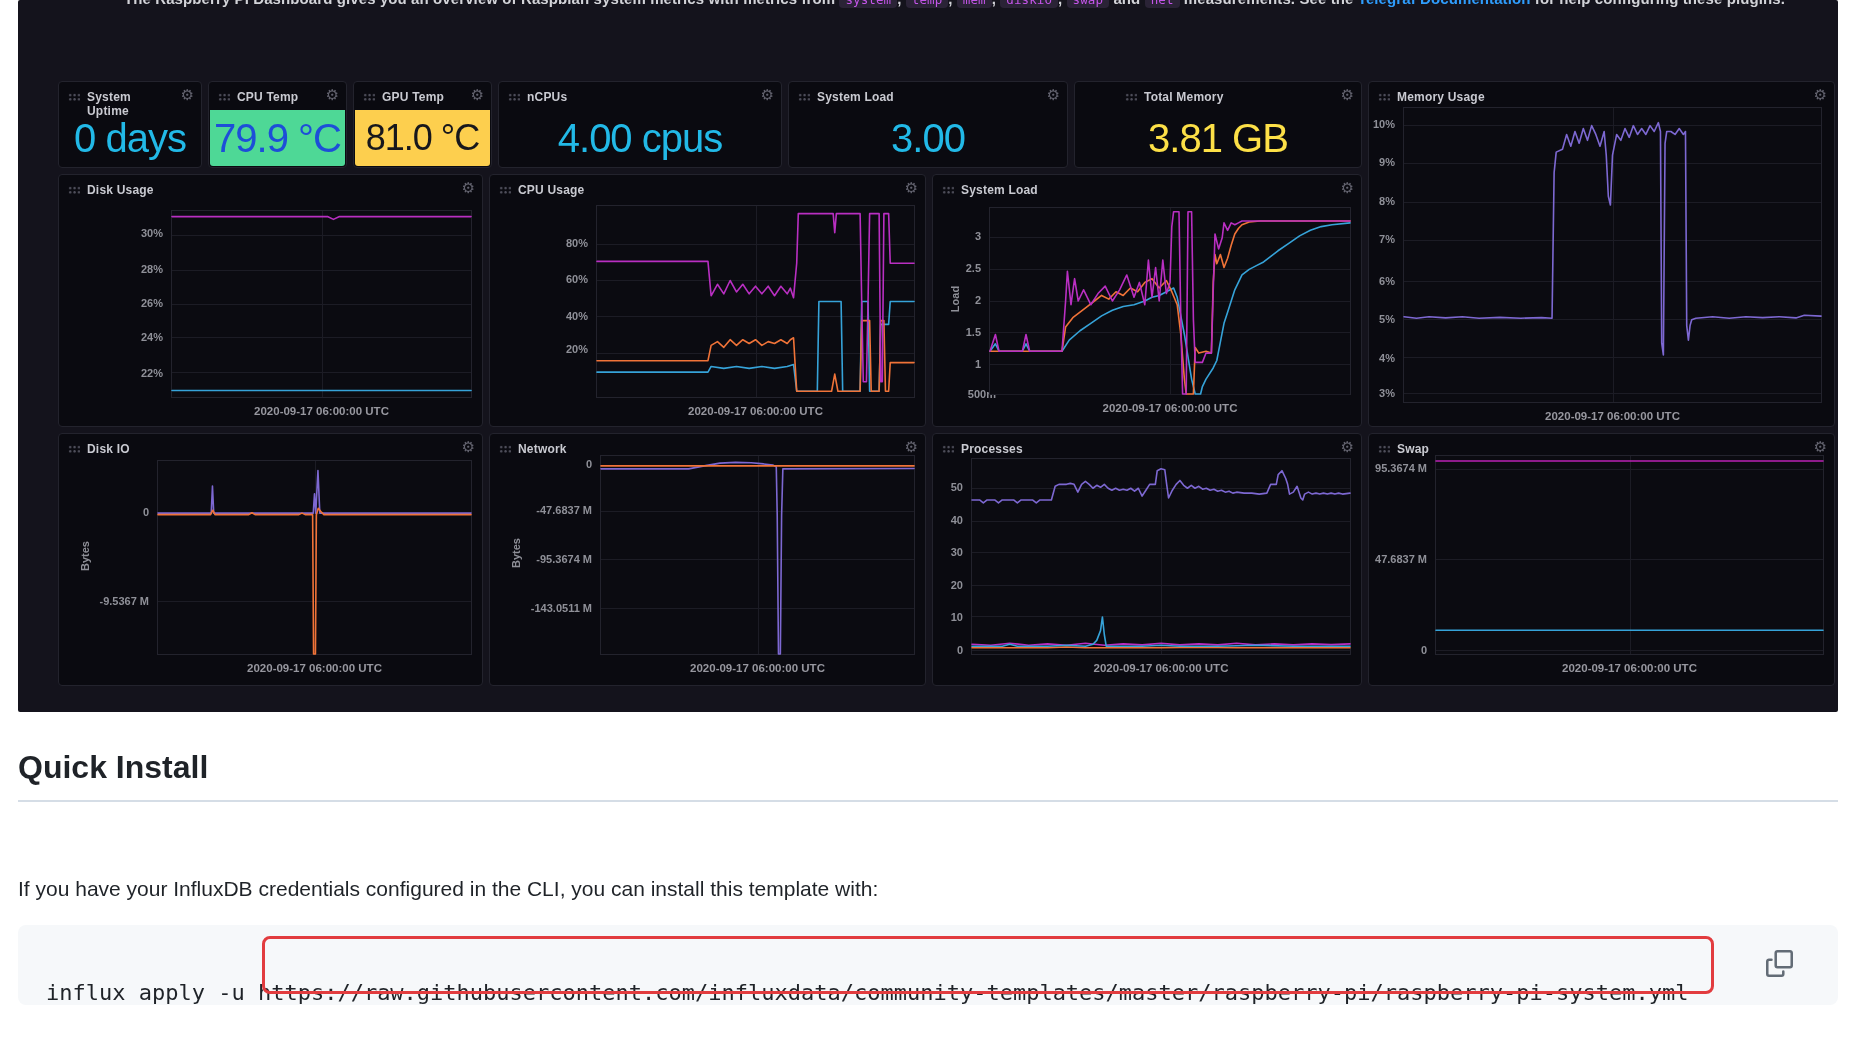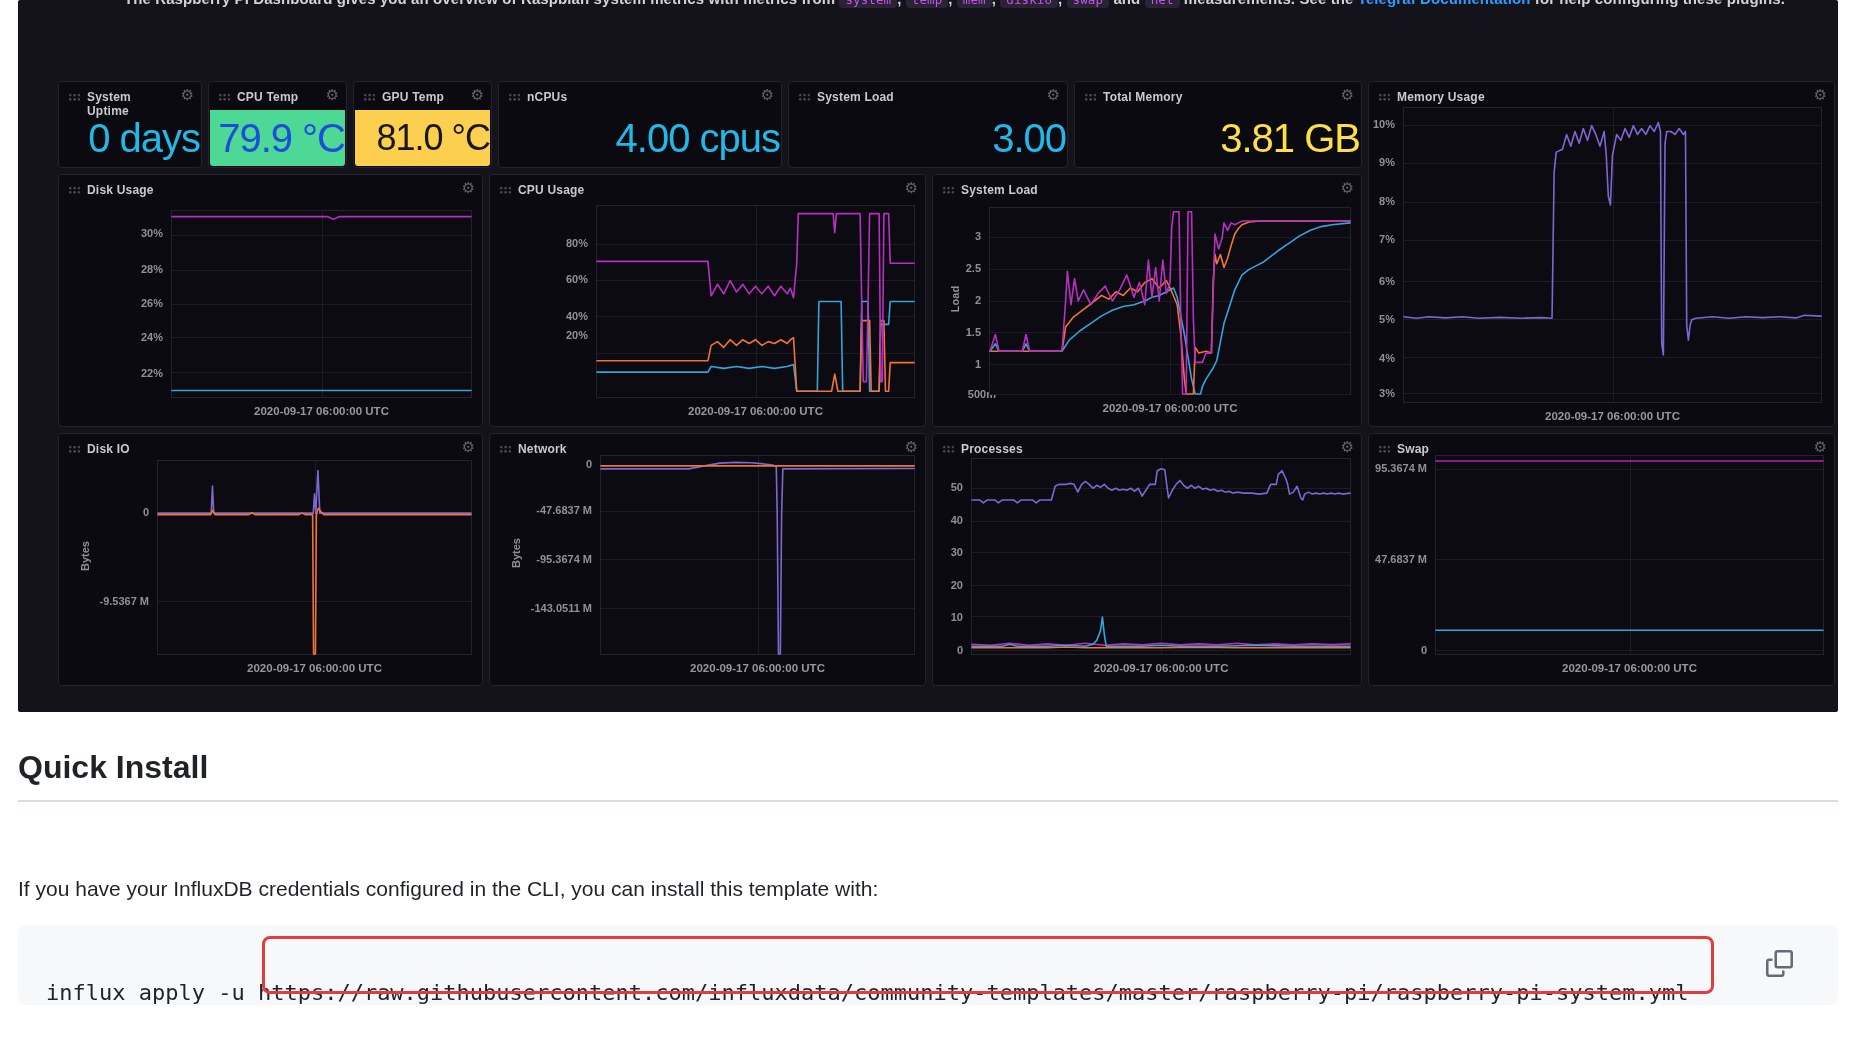--- a/index.html
+++ b/index.html
@@ -10,21 +10,21 @@
   .note-line{position:absolute;top:-10px;left:106px;font-size:15px;font-weight:600;color:#d2d3d8;white-space:nowrap;letter-spacing:.1px;}
   .pill{font-family:"DejaVu Sans Mono",monospace;font-size:12.5px;font-weight:400;color:#c455e9;background:#2a2336;padding:1px 6px;border-radius:4px;}
   .note-link{color:#2f9dfc;font-weight:700;cursor:pointer;}
 
   .panel{position:absolute;background:#0a0a10;border:1px solid #23232d;border-radius:4px;box-sizing:border-box;margin-top:44px;}
   .panel-header{position:relative;display:flex;align-items:flex-start;gap:7px;padding:8px 26px 0 9px;}
   .handle{flex:0 0 auto;width:12px;height:8px;margin-top:3px;background-image:radial-gradient(circle,#50505c 1.1px,transparent 1.3px);background-size:4.4px 4.2px;}
   .panel-title{font-size:12px;font-weight:700;color:#c9cad1;letter-spacing:.2px;line-height:1.2;}
   .gear{position:absolute;right:7px;top:5px;color:#62626e;font-size:15px;line-height:15px;cursor:pointer;}
 
-  .stat-body{position:absolute;left:1px;right:1px;bottom:1px;display:flex;align-items:center;justify-content:flex-end;border-radius:0 0 3px 3px;}
+  .stat-body{position:absolute;left:1px;right:1px;bottom:1px;display:flex;align-items:center;justify-content:center;border-radius:0 0 3px 3px;}
   .stat-value{font-weight:300;letter-spacing:-1px;}
 
   .plot{position:absolute;border:1px solid #23232d;box-sizing:border-box;background:#0b0b11;}
   .grid-h{position:absolute;left:0;right:0;height:1px;background:#1c1c25;}
   .grid-v{position:absolute;top:0;bottom:0;width:1px;background:#1c1c25;left:50%;}
   .plot svg{position:absolute;left:0;top:0;width:100%;height:100%;overflow:visible;}
   .plot polyline{fill:none;stroke-linejoin:round;stroke-linecap:round;vector-effect:non-scaling-stroke;}
   .tick{position:absolute;font-size:11px;font-weight:700;color:#8f9098;text-align:right;white-space:nowrap;}
   .ylab{position:absolute;font-size:11px;font-weight:700;color:#8f9098;transform:rotate(-90deg);transform-origin:center;white-space:nowrap;}
   .date-label{position:absolute;font-size:11.5px;font-weight:700;color:#97979f;text-align:center;white-space:nowrap;}
@@ -89,21 +89,21 @@
       <div class="panel" style="left: 770px; top: 37px; width: 280px; height: 87px;">
         <div class="panel-header">
           <div class="handle"></div>
           <div class="panel-title">System Load</div>
           <div class="gear">⚙</div>
         </div>
         <div class="stat-body" style="top: 28px;">
           <div class="stat-value" style="color: rgb(34, 185, 231); font-size: 40px;">3.00</div>
         </div>
       </div>
-      <div class="panel" style="left: 1056px; top: 37px; width: 288px; height: 87px;">
+      <div class="panel" style="left: 1056px; top: 37px; width: 288px; height: 87px; padding-left: 41px;">
         <div class="panel-header">
           <div class="handle"></div>
           <div class="panel-title">Total Memory</div>
           <div class="gear">⚙</div>
         </div>
         <div class="stat-body" style="top: 28px;">
           <div class="stat-value" style="color: #fde047; font-size: 40px;">3.81 GB</div>
         </div>
       </div>
       <div class="panel" style="left: 1350px; top: 37px; width: 467px; height: 346px;">
@@ -163,21 +163,21 @@
       </div>
       <div class="panel" style="left: 471px; top: 130px; width: 437px; height: 253px;">
         <div class="panel-header">
           <div class="handle"></div>
           <div class="panel-title">CPU Usage</div>
           <div class="gear">⚙</div>
         </div>
         <div class="tick" style="left: 0px; width: 98px; top: 61.6px;">80%</div>
         <div class="tick" style="left: 0px; width: 98px; top: 98.27px;">60%</div>
         <div class="tick" style="left: 0px; width: 98px; top: 134.94px;">40%</div>
-        <div class="tick" style="left: 0px; width: 98px; top: 154px;">20%</div>
+        <div class="tick" style="left: 0px; width: 98px; top: 168px;">20%</div>
         <div class="plot" style="left: 106px; top: 30px; width: 319px; height: 193px;">
           <div class="grid-h" style="top: calc(20% - 0.5px);"></div>
           <div class="grid-h" style="top: calc(39% - 0.5px);"></div>
           <div class="grid-h" style="top: calc(58% - 0.5px);"></div>
           <div class="grid-h" style="top: calc(77% - 0.5px);"></div>
           <div class="grid-v"></div>
           <svg viewBox="0 0 100 100" preserveAspectRatio="none">
             <polyline points="0,87 35,87 36,84 40,85 44,84 48,85 52,84 56,85 60,84 62,83 63,97 69.5,97 70,50 77,50 77.5,97 83,97 83.5,50 85.5,50 86,97 89,97 89.5,62 92,62 92.5,50 100,50" stroke="#36a3d9" stroke-width="1.6"></polyline>
             <polyline points="0,81 35,81 36,73 38,71 40,74 42,70 44,73 46,70 48,72 50,70 52,73 54,71 56,72 58,70 60,72 61,70 62,69 63,97 74,97 75,88 76,97 83,97 83.5,60 86,60 86.5,97 89,97 89.5,60 90.5,60 91,97 92,97 92.5,82 100,82" stroke="#f07338" stroke-width="1.6"></polyline>
             <polyline points="0,29 35,29 36,47 38,41 40,46 42,39 44,45 46,41 48,46 50,42 52,46 54,42 56,47 58,42 60,46 61,43 62,48 63,30 63.5,4 74.5,4 75,14 75.5,4 83,4 83.5,50 84,92 85,92 85.5,50 86,4 89,4 89.5,92 90,92 90.5,4 91,4 92,4 92.5,30 100,30" stroke="#b92fc2" stroke-width="1.6"></polyline>

